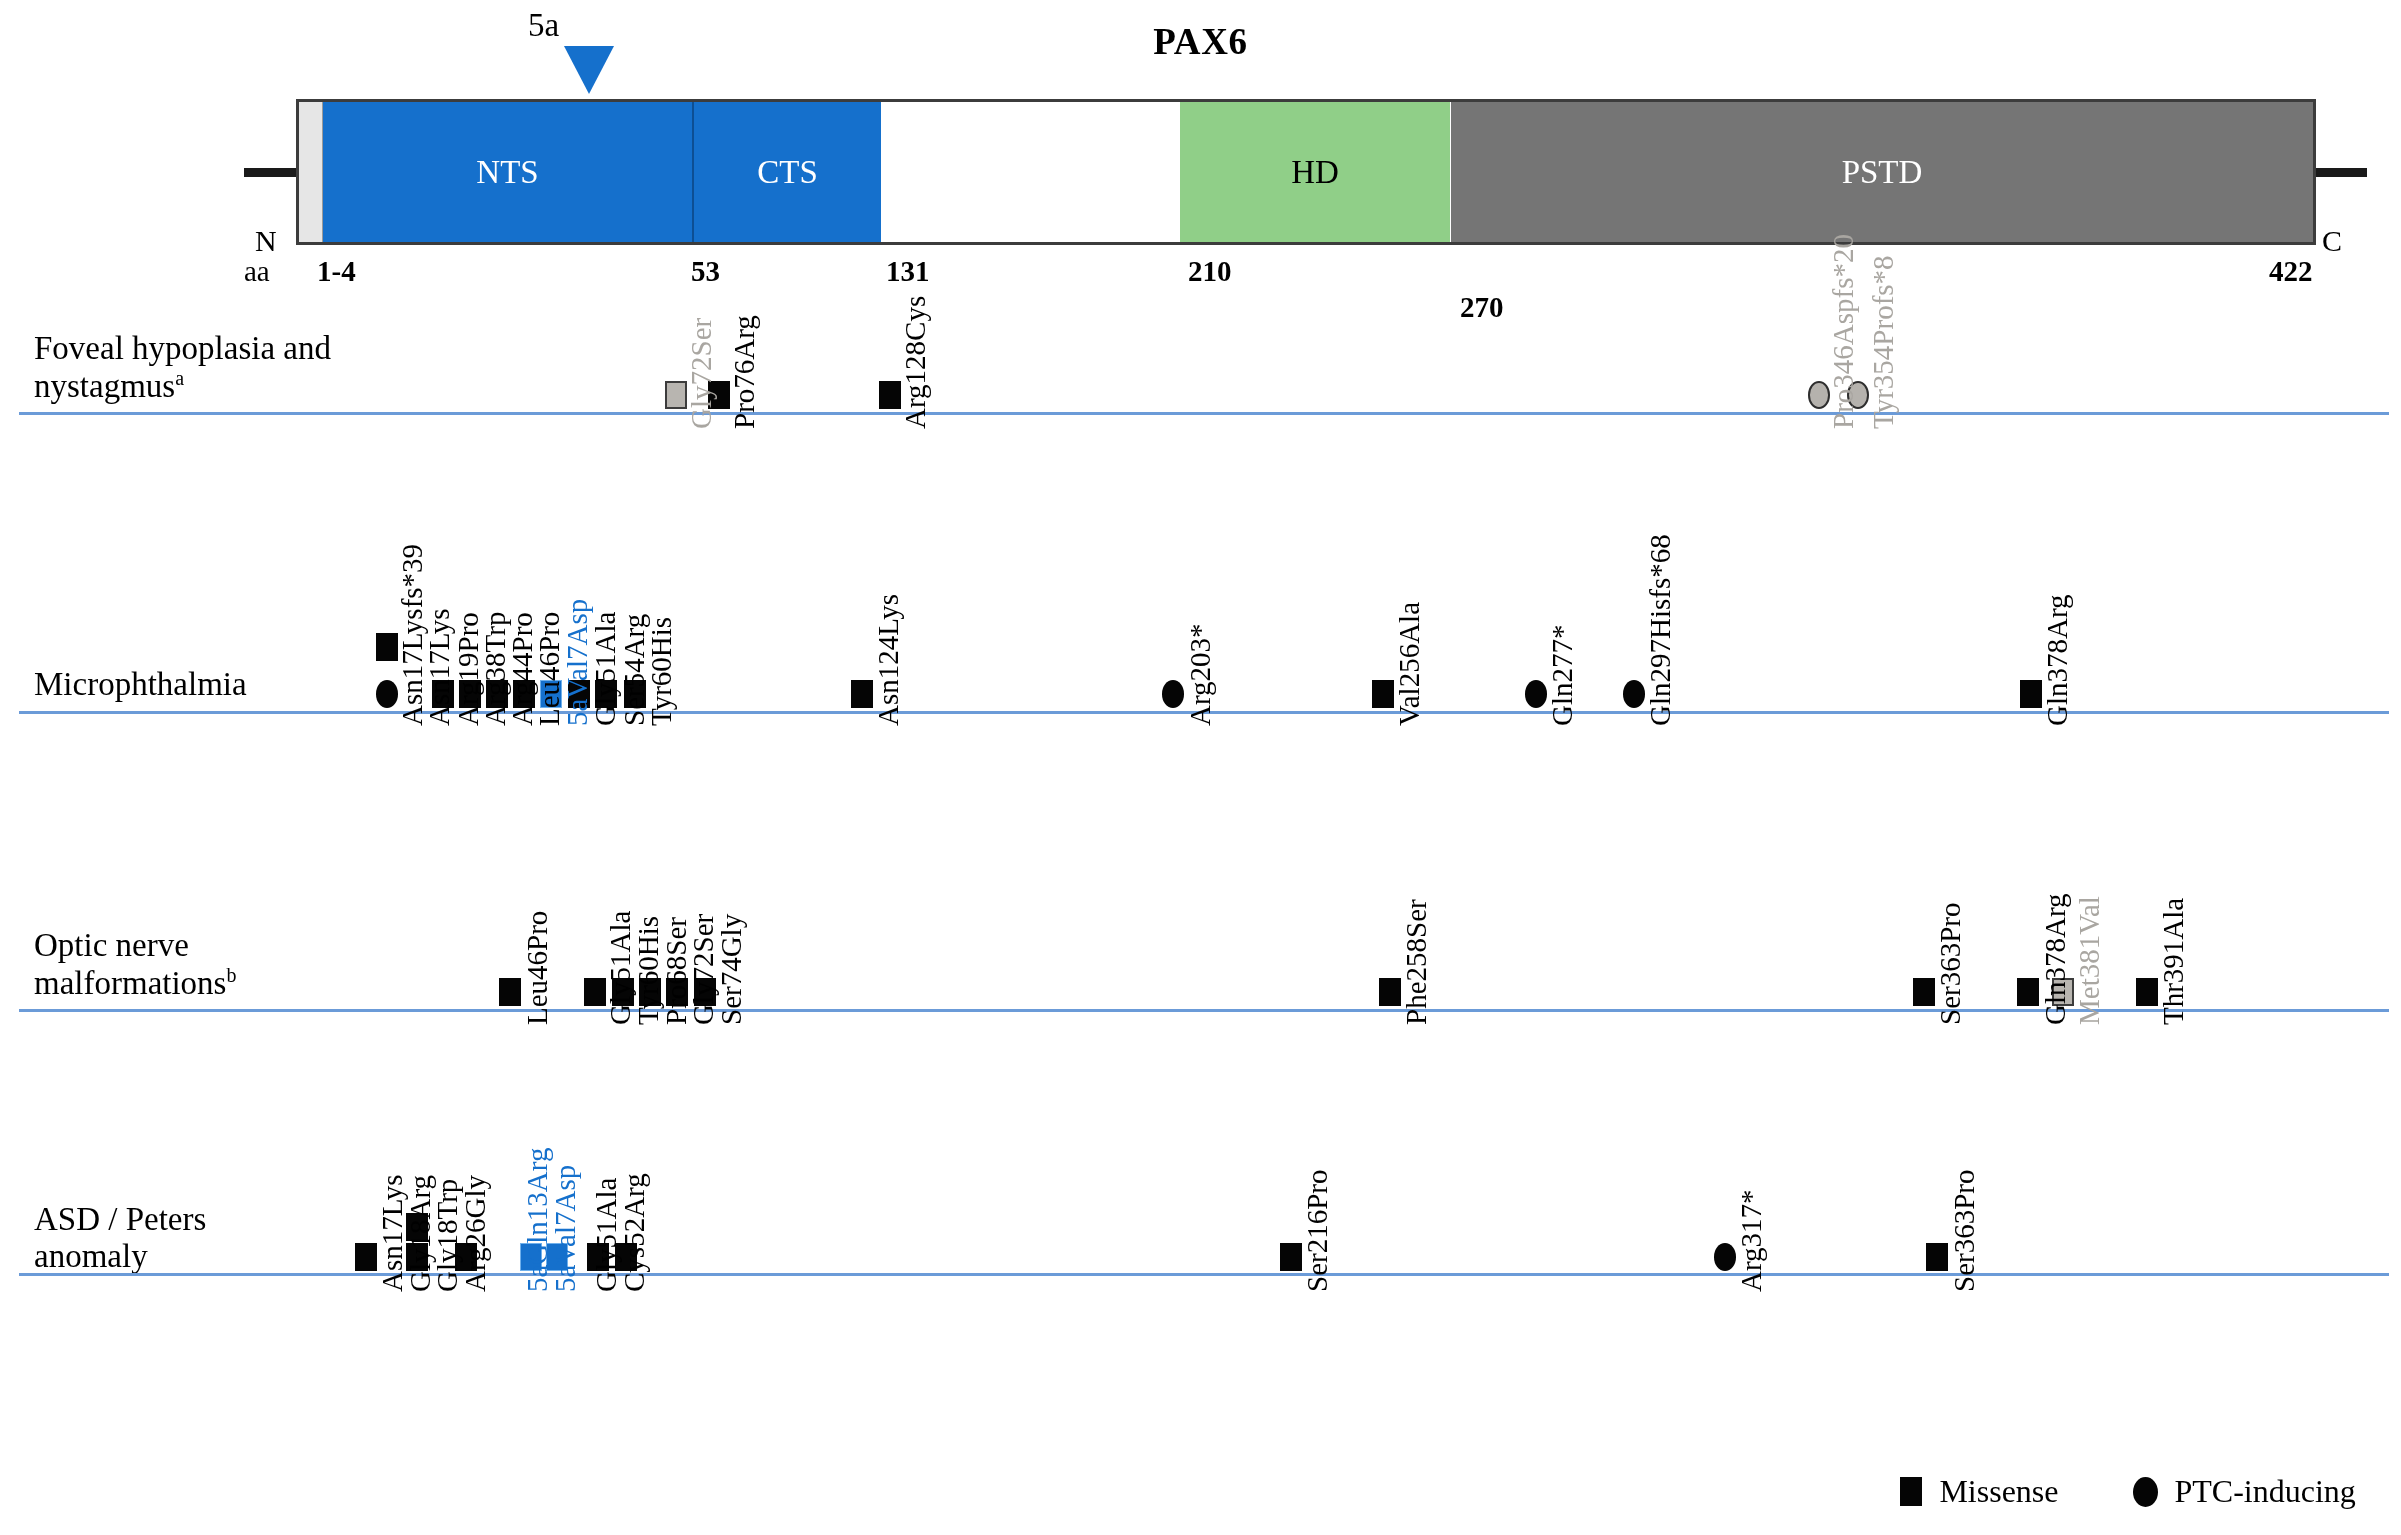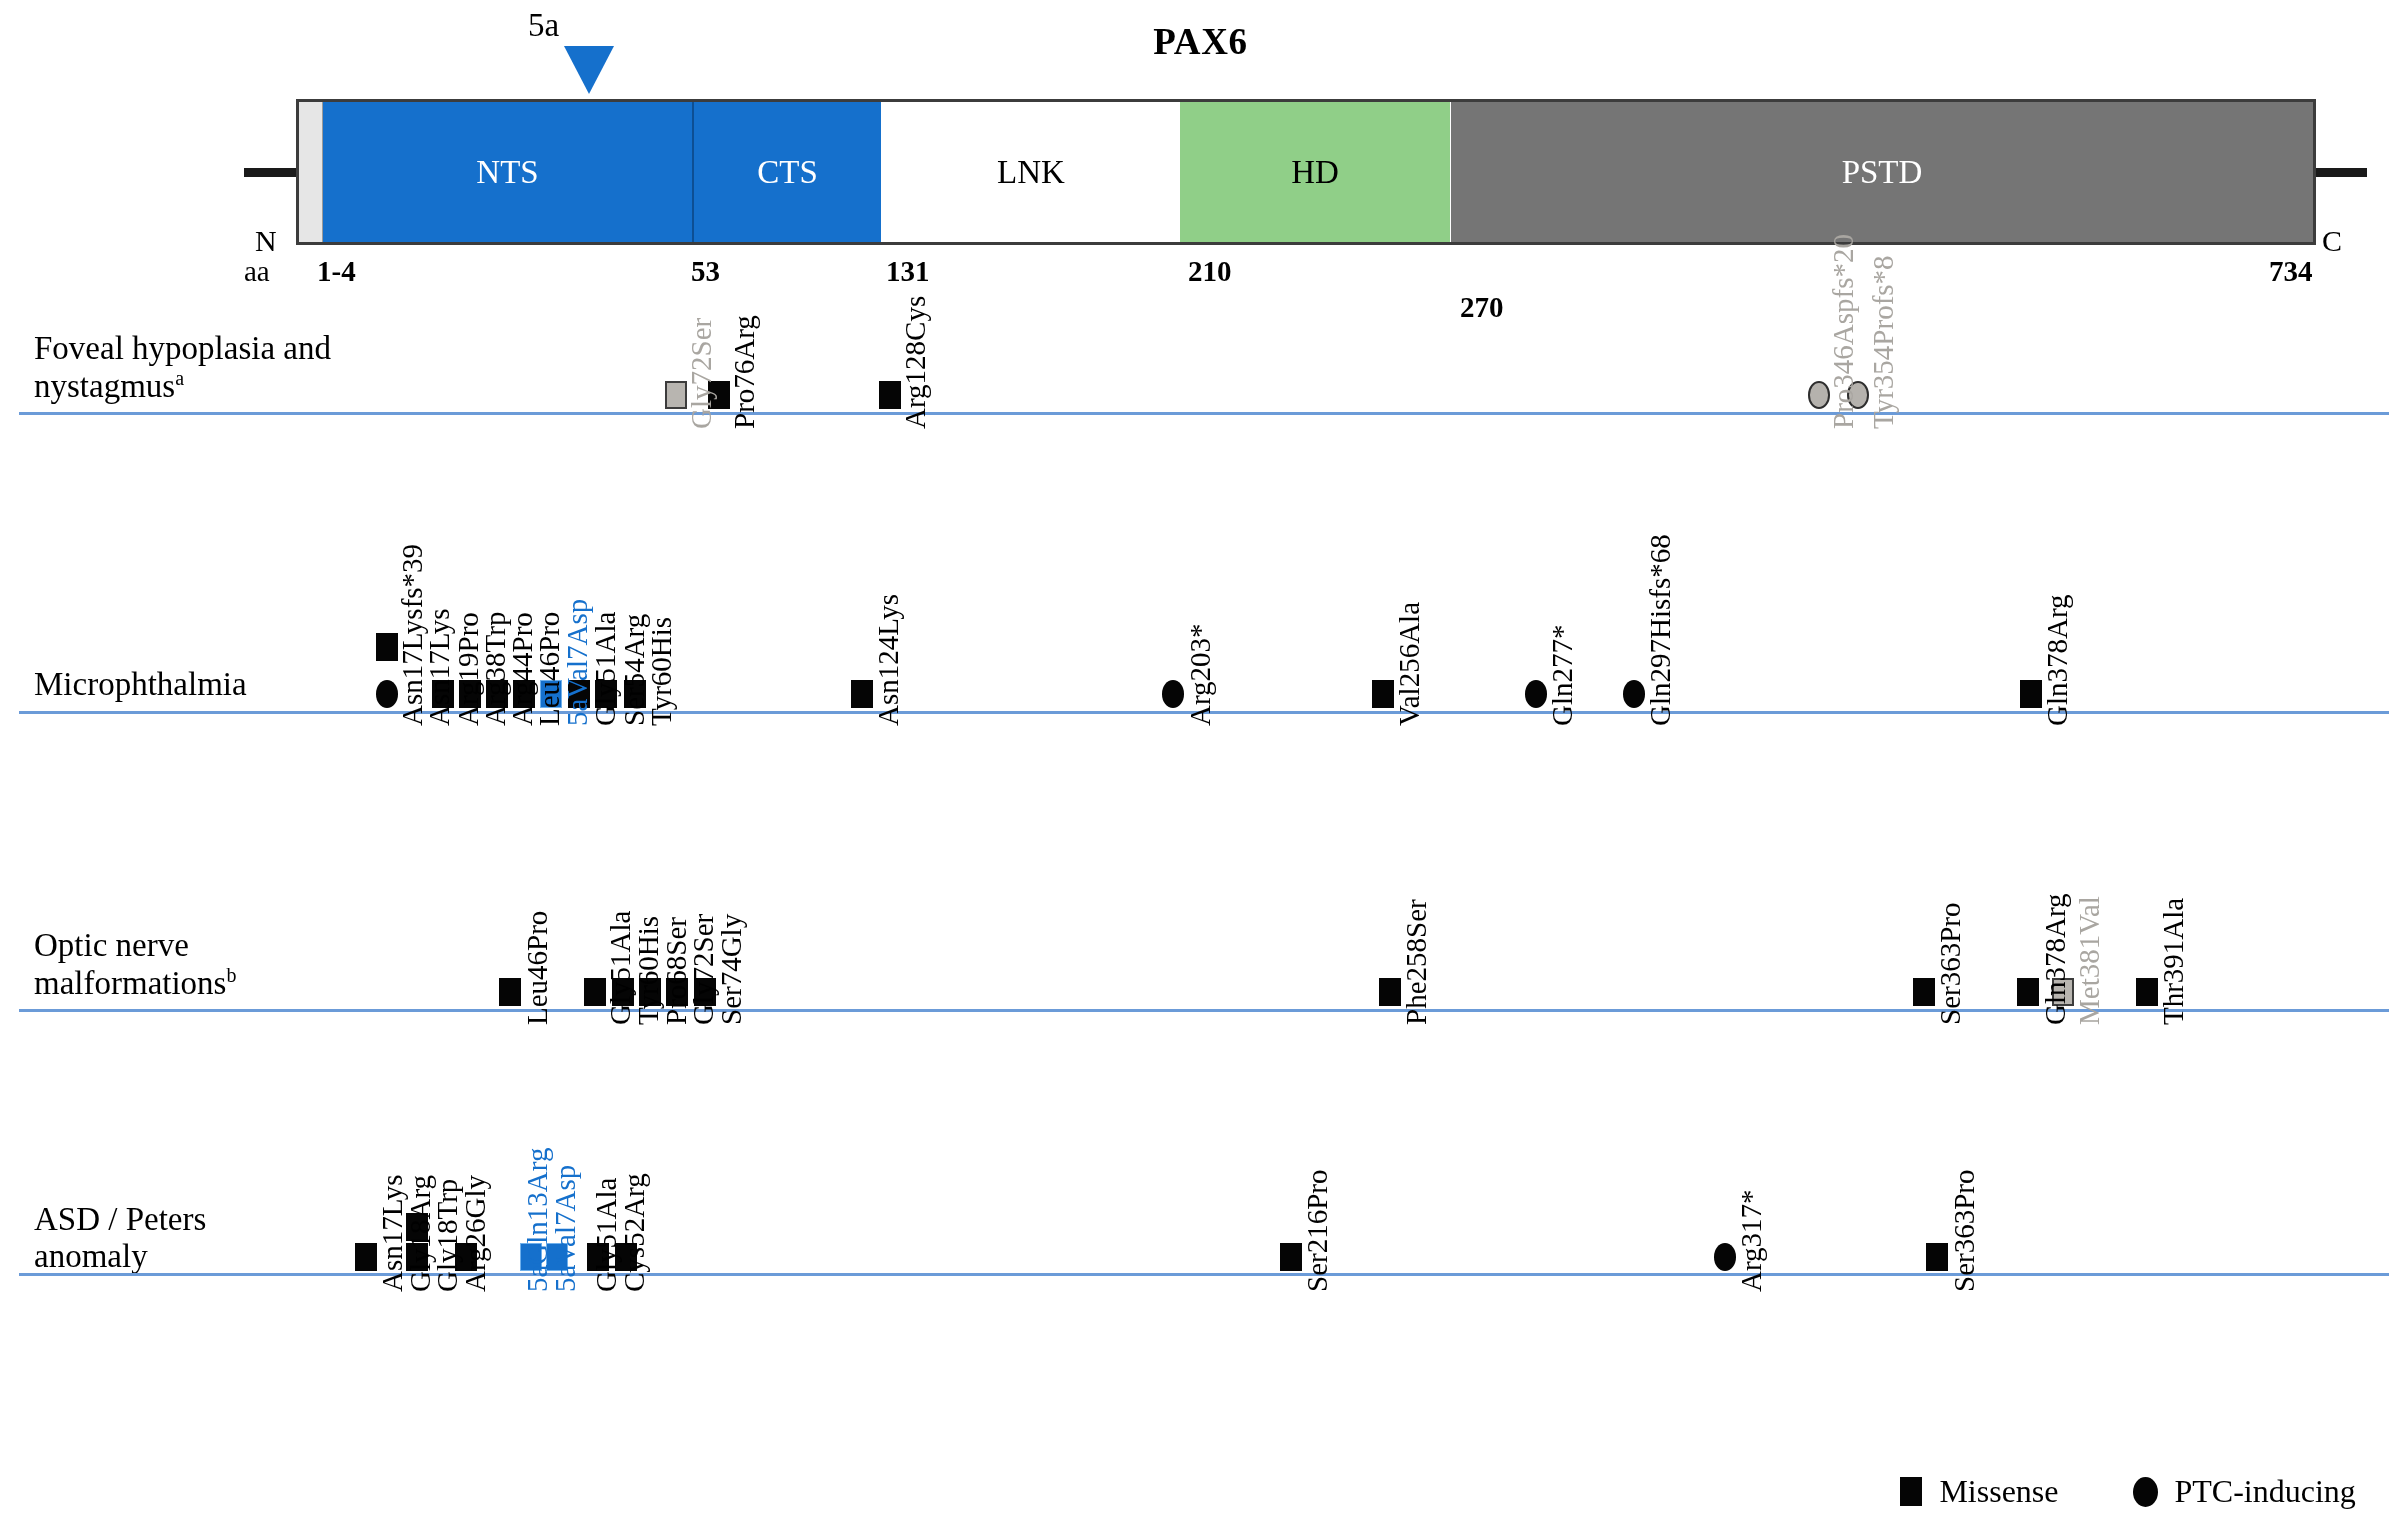--- a/index.html
+++ b/index.html
@@ -87,40 +87,37 @@
     <div class="dom" style="left:0px;width:24px;background:#e6e6e6;border-right:1.3px solid #9a9a9a;"></div>
 
     <div class="dom" style="left:24px;width:369px;background:#1570CC;color:#fff;">
       <span class="dom-label">NTS</span>
     </div>
 
     <div class="dom" style="left:393px;width:189px;background:#1570CC;color:#fff;border-left:2px solid #0d4f93;">
       <span class="dom-label">CTS</span>
     </div>
 
-    <div class="dom" style="left:582px;width:300px;background:#ffffff;color:#000;">
-      <span class="dom-label">LNK</span>
-    </div>
 
     <div class="dom" style="left:881px;width:270px;background:#90CF88;color:#000;">
       <span class="dom-label">HD</span>
     </div>
 
     <div class="dom" style="left:1152px;width:862px;background:#757575;color:#fff;">
       <span class="dom-label">PSTD</span>
     </div>
   </div>
 
   <div id="aa-word">aa</div>
   <div class="aatick" style="left:317px;">1-4</div>
   <div class="aatick" style="left:691px;">53</div>
   <div class="aatick" style="left:886px;">131</div>
   <div class="aatick" style="left:1188px;">210</div>
   <div class="aatick" style="left:1460px;margin-top:36px;">270</div>
-  <div class="aatick" style="left:2269px;">734</div>
+  <div class="aatick" style="left:2269px;">422</div>
 </div>
 
 <div class="row" style="top:0;">
   <div class="rowlabel" style="left:34px;top:330px;">
     <div>Foveal hypoplasia and</div>
     <div>
       <span>nystagmus</span><sup style="font-size:20px">a</sup>
     </div>
   </div>
   <div class="rowline" style="top:412px;"></div>

